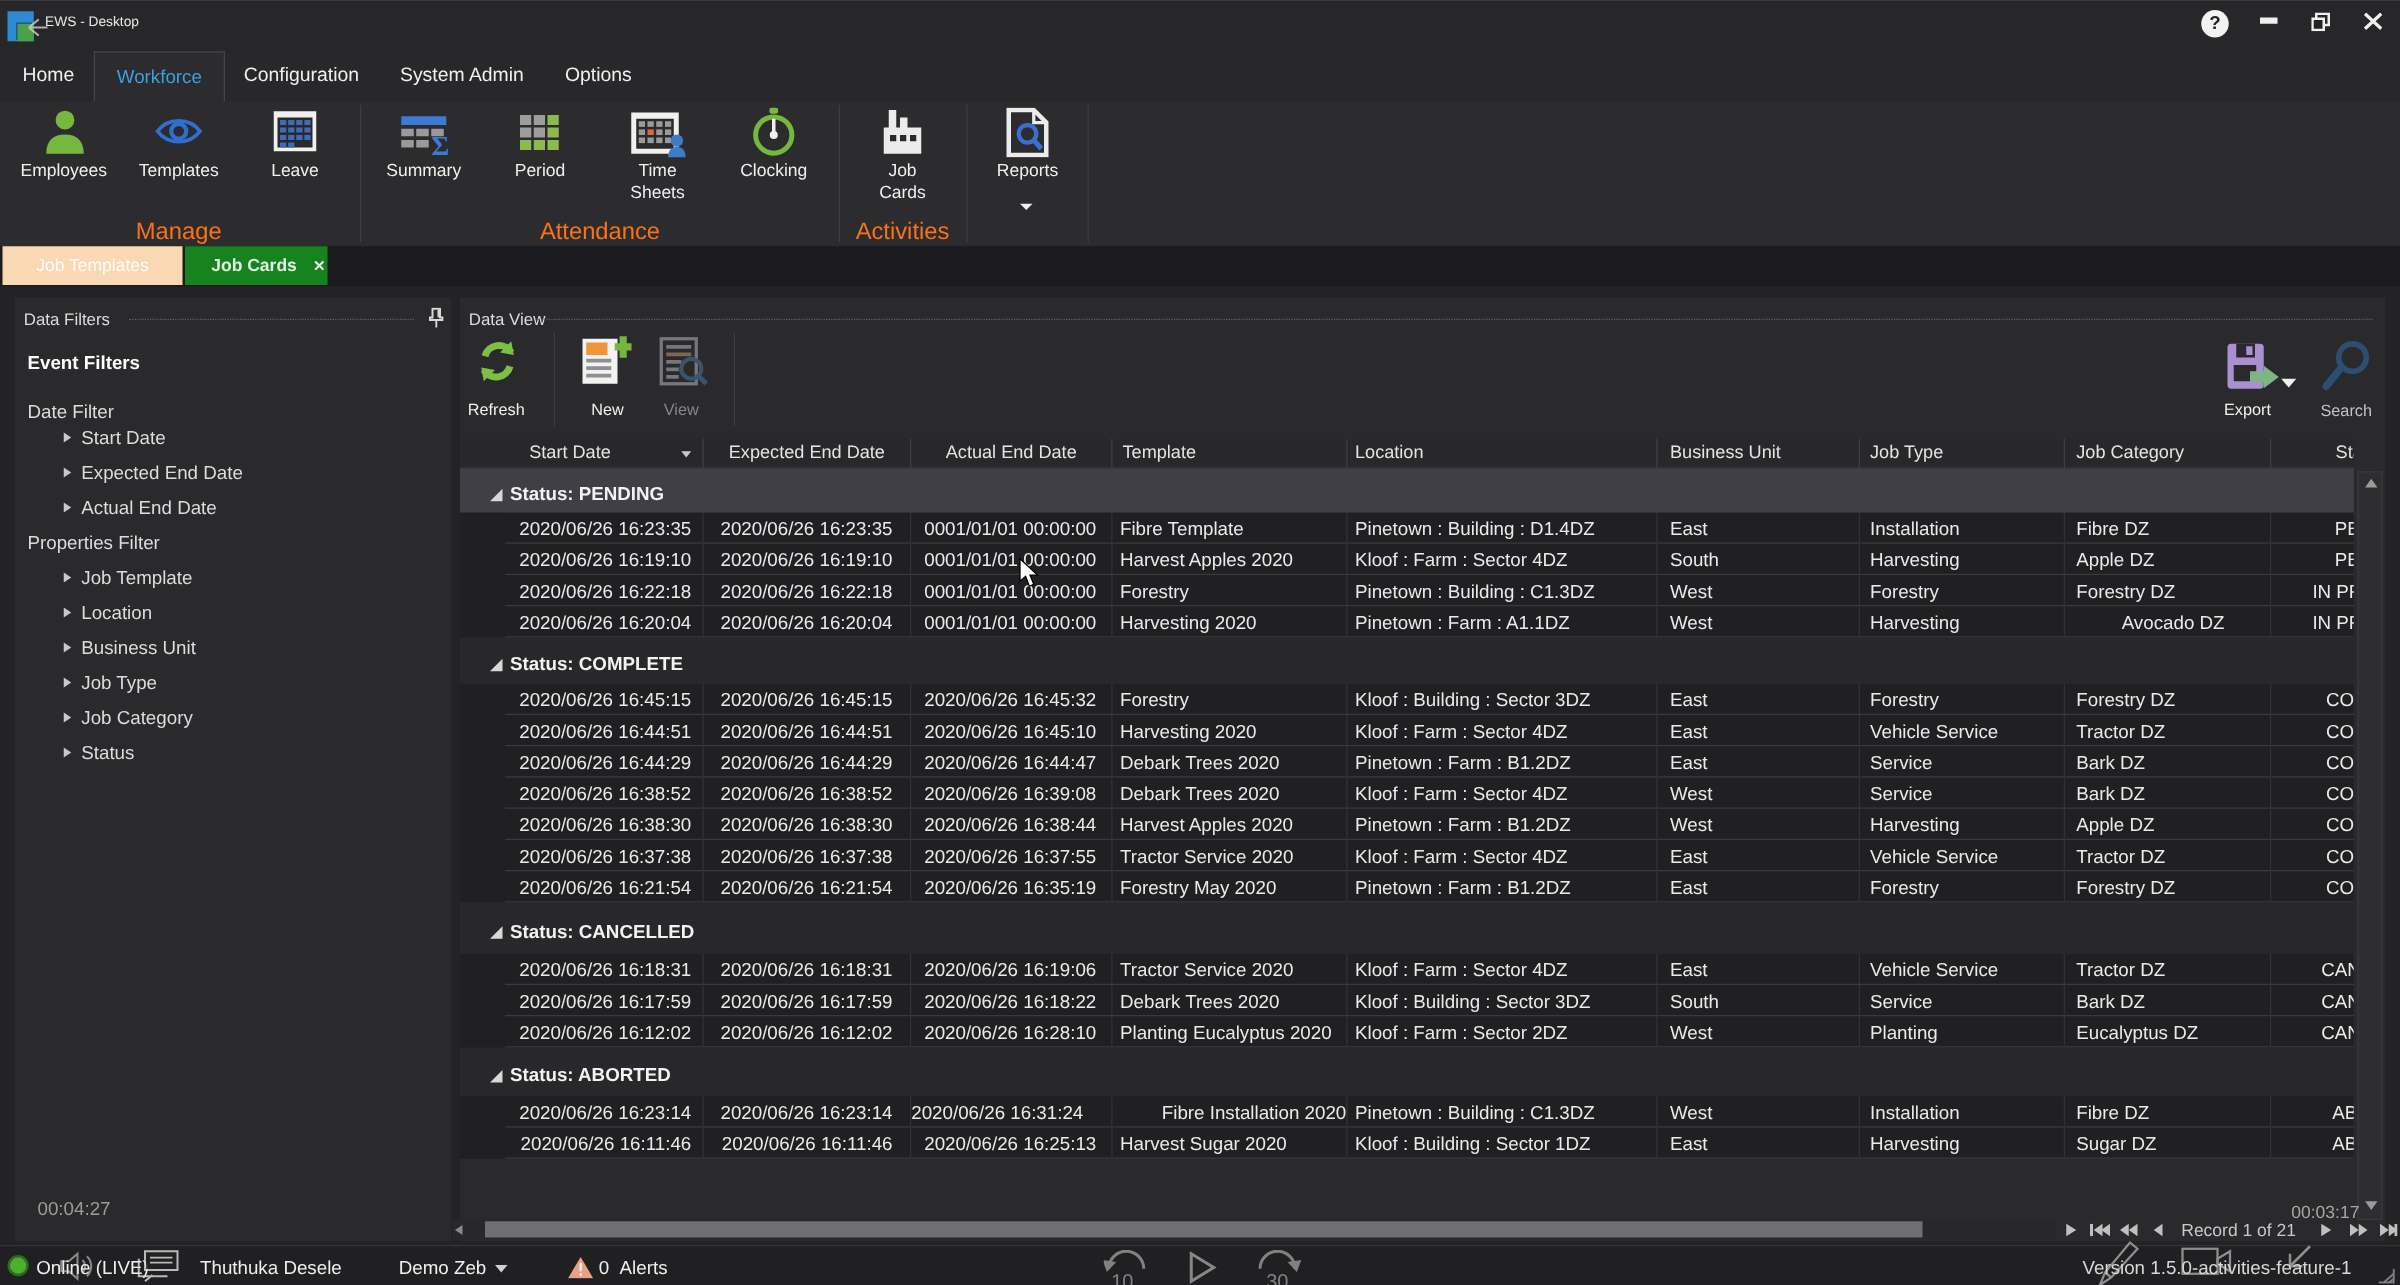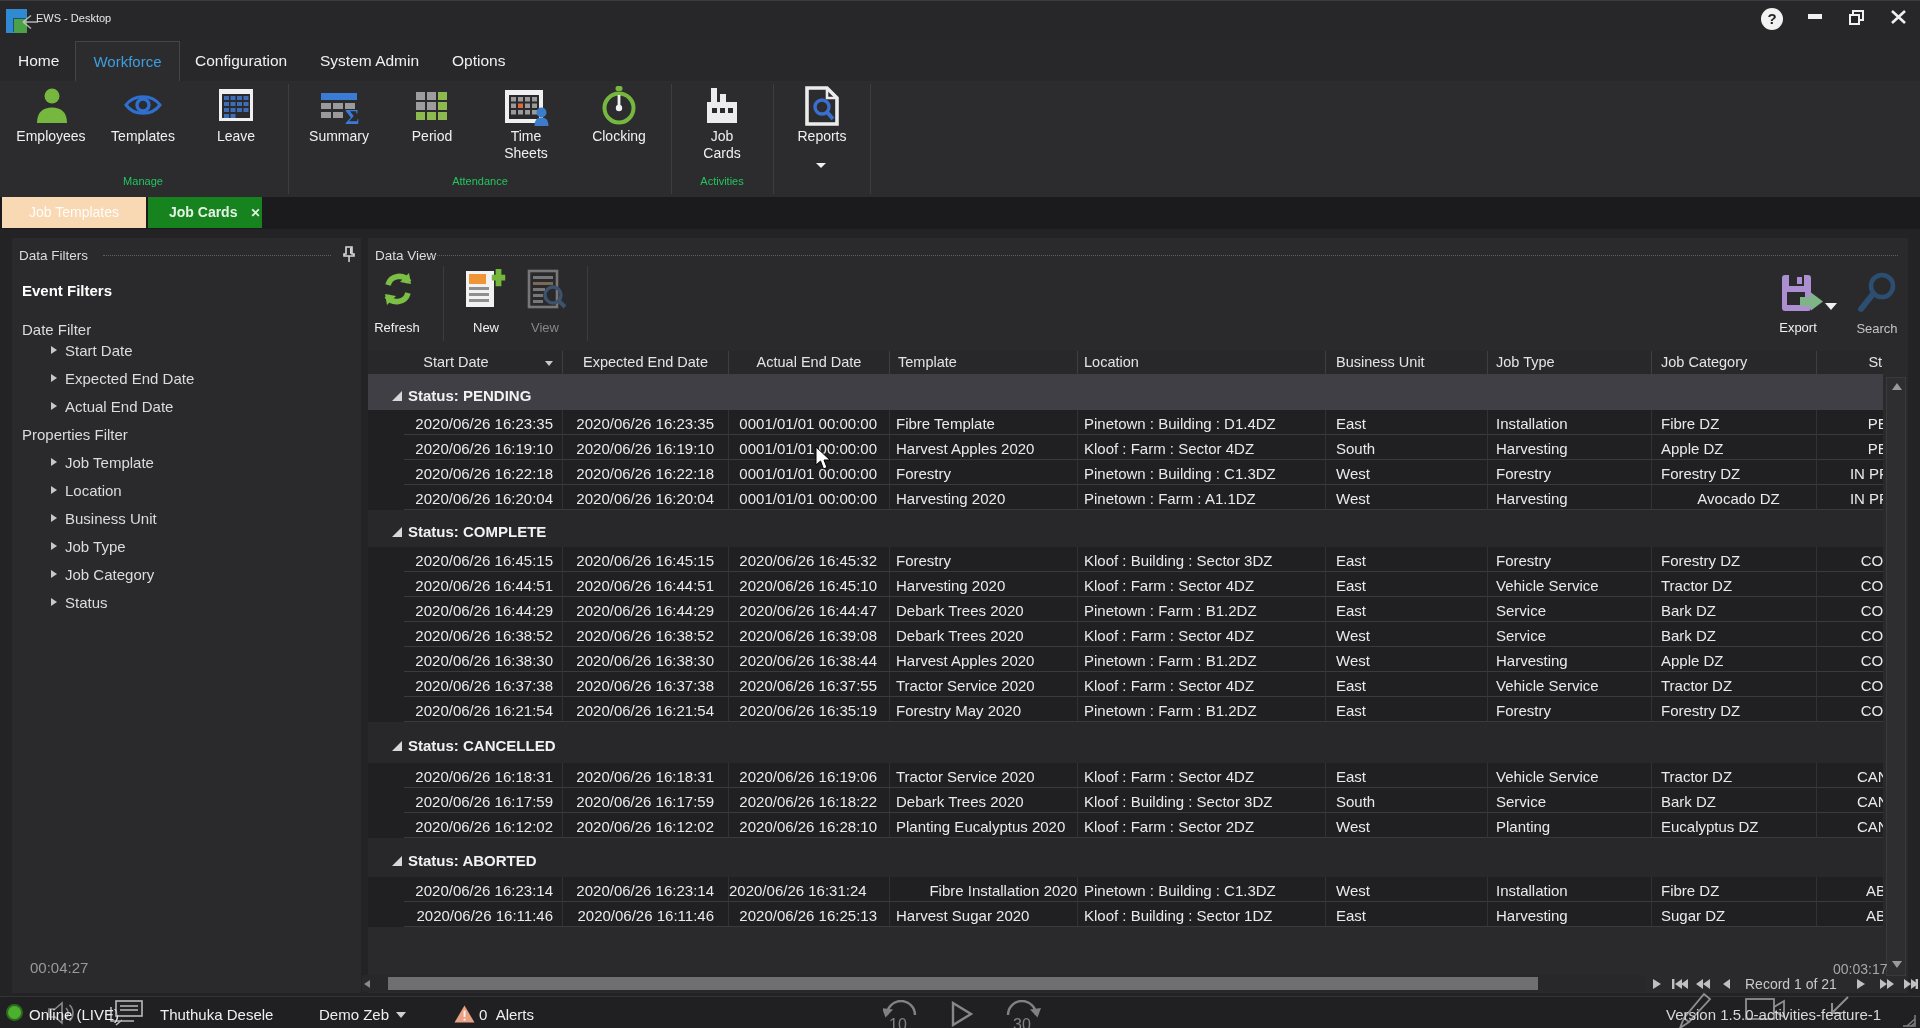--- a/index.html
+++ b/index.html
@@ -10,21 +10,21 @@
 #titlebar{position:absolute;left:0;top:0;width:1920px;height:40px;background:#272729}
 .ttxt{position:absolute;left:36px;top:11px;font-size:11px;color:#e8e8e8}
 
 #menubar{position:absolute;left:0;top:40px;width:1920px;height:40px;background:#28282a}
 .mitem{position:absolute;top:0;height:40px;line-height:40px;font-size:15.5px;color:#f0f0f0}
 #wftab{position:absolute;left:75px;top:0;width:105px;height:41px;background:#2c2c2e;border:1px solid #454549;border-bottom:none;color:#3d9fe0;text-align:center;line-height:40px;font-size:15px}
 
 #ribbon{position:absolute;left:0;top:80px;width:1920px;height:116px;background:#2c2c2e}
 .rsep{position:absolute;top:3px;width:1px;height:110px;background:#3d3d40}
 .rlabel{position:absolute;font-size:14px;color:#f0f0f0;text-align:center;transform:translateX(-50%);white-space:pre-line;line-height:17px}
-.glabel{position:absolute;top:94px;font-size:11px;color:#22c55e;text-align:left;transform:translateX(-50%)}
+.glabel{position:absolute;top:94px;font-size:19px;color:#f97316;text-align:left;transform:translateX(-50%)}
 .ricon{position:absolute;top:5px;transform:translateX(-50%)}
 
 #tabstrip{position:absolute;left:0;top:196px;width:1920px;height:32px;background:#1b1b1d}
 #tab1{position:absolute;left:2px;top:0;width:144px;height:31px;background:#f9d9b3;color:rgba(255,255,255,0.92);font-size:14px;text-align:center;line-height:31px}
 #tab2{position:absolute;left:148px;top:0;width:114px;height:31px;background:#17831f;color:#e4f4e4;font-size:14px;font-weight:bold;line-height:31px}
 
 #lpanel{position:absolute;left:12px;top:237px;width:349px;height:755px;background:#2a2a2c}
 #rpanel{position:absolute;left:368px;top:237px;width:1540px;height:755px;background:#2a2a2c}
 .phead{font-size:13.5px;color:#dcdcdc}
 .dotline{position:absolute;height:1px;border-top:1px dotted #5f5f5f}

